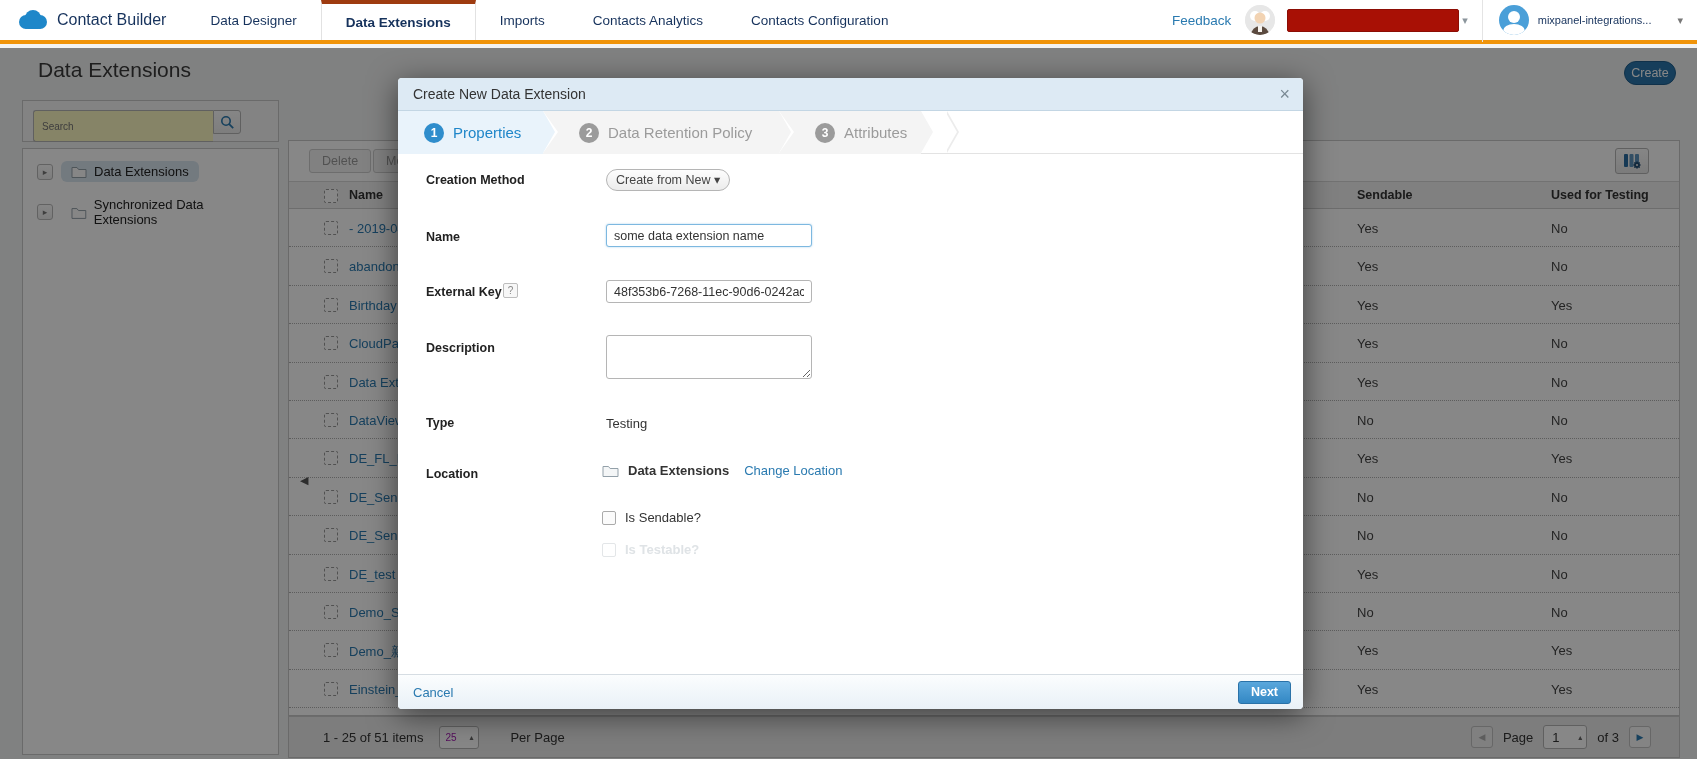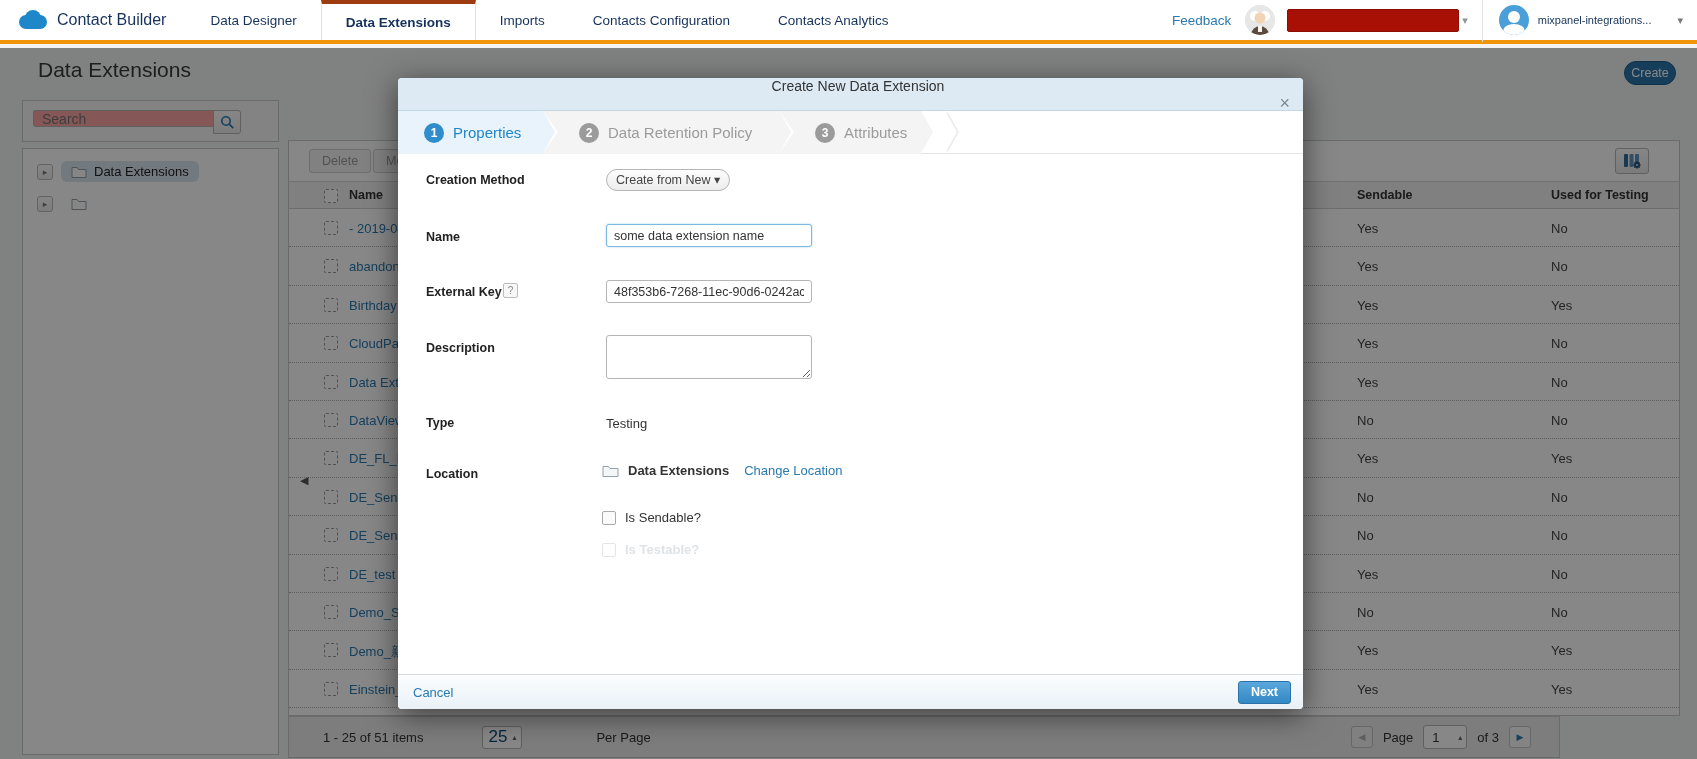--- a/index.html
+++ b/index.html
@@ -30,22 +30,22 @@
 
   
   .page { position:absolute; left:0; top:44px; width:1697px; height:715px; }
   .page-title { position:absolute; left:38px; top:14px; font-size:21px; color:#3a3a3a; }
   .create-btn { position:absolute; left:1624px; top:17px; width:52px; height:24px; background:#2a76ad; color:#fff;
                 border:1px solid #1f5e8c; border-radius:12px; font-size:12.5px; text-align:center; line-height:22px; cursor:pointer; }
 
   
   .panel { background:#fff; border:1px solid #c8c8c8; position:absolute; }
   .search-panel { left:22px; top:56px; width:257px; height:42px; background:#f7f7f7; }
-  .search-input { position:absolute; left:10px; top:9px; width:180px; height:17px; border:1px solid #b5b5b5;
-                  border-right:none; border-radius:3px 0 0 3px; padding:0 8px; font-size:14px; color:#555; background:#fca5a5; }
+  .search-input { position:absolute; left:10px; top:9px; width:180px; height:32px; border:1px solid #b5b5b5;
+                  border-right:none; border-radius:3px 0 0 3px; padding:0 8px; font-size:10px; color:#555; background:#fef9c3; }
   .search-btn { position:absolute; left:190px; top:9px; width:28px; height:24px; border:1px solid #b5b5b5;
                 border-radius:0 3px 3px 0; background:linear-gradient(#fdfdfd,#ededed); display:flex; align-items:center; justify-content:center; cursor:pointer; }
   .tree-panel { left:22px; top:104px; width:257px; height:607px; }
   .tree-item { display:flex; align-items:center; gap:8px; margin:12px 0 0 14px; cursor:pointer; }
   .expander { width:16px; height:16px; border:1px solid #b9b9b9; border-radius:3px; background:linear-gradient(#fdfdfd,#ececec);
               font-size:9px; color:#777; display:flex; align-items:center; justify-content:center; cursor:pointer; flex:0 0 auto; }
   .tree-label-wrap { display:flex; align-items:center; gap:7px; padding:3px 10px; border-radius:6px; }
   .tree-item.selected .tree-label-wrap { background:#d9e6f0; }
   .tree-label { font-size:13px; color:#222; }
   .collapse-handle { position:absolute; left:300px; top:430px; font-size:11px; color:#555; cursor:pointer; z-index:5; }
@@ -65,41 +65,41 @@
   .cb { width:14px; height:14px; border:1px dashed #999; background:#fff; border-radius:2px; cursor:pointer; }
   .head-cb { position:absolute; left:35px; top:7px; }
   .tbody { position:absolute; left:0; top:68px; width:100%; }
   .trow { position:relative; height:38.4px; border-bottom:1px dotted #b0b0b0; }
   .trow .cb { position:absolute; left:35px; top:12px; }
   .cell-name { position:absolute; left:60px; top:12px; color:#2a7ab0; font-size:13px; cursor:pointer; white-space:nowrap; }
   .cell-sendable { position:absolute; left:1068px; top:12px; color:#444; }
   .cell-testing { position:absolute; left:1262px; top:12px; color:#444; }
 
   
-  .pagebar { position:absolute; left:288px; top:672px; width:1272px; height:42px; background:#ededed;
-             border:1px solid #c8c8c8; border-top:1px solid #cccccc; display:flex; align-items:center;gap:43px; }
+  .pagebar { position:absolute; left:288px; top:672px; width:1392px; height:42px; background:#ededed;
+             border:1px solid #c8c8c8; border-top:1px solid #cccccc; display:flex; align-items:center; }
   .pg-range { margin-left:34px; color:#333; }
   .pp-select { margin-left:16px; width:40px; height:23px; border:1px solid #b5b5b5; border-radius:3px; background:#fff;
                display:flex; align-items:center; justify-content:space-between; padding:0 5px; cursor:pointer; }
-  .pp-select .val { font-size:17px; color:#0c4a6e; } .spin { font-size:8px; color:#666; }
+  .pp-select .val { font-size:10px; color:#a21caf; } .spin { font-size:8px; color:#666; }
   .pp-label { margin-left:31px; }
   .pg-right { margin-left:auto; margin-right:28px; display:flex; align-items:center; gap:10px; }
   .pg-btn { width:22px; height:22px; border:1px solid #c2c2c2; border-radius:3px; background:#f1f1f1;
             display:flex; align-items:center; justify-content:center; font-size:9px; }
   .pg-btn.disabled { color:#b0b0b0; }
   .pg-btn.enabled { color:#2a7ab0; background:#fafafa; cursor:pointer; }
   .pg-input { width:44px; height:24px; border:1px solid #b5b5b5; border-radius:3px; background:#fff;
               display:flex; align-items:center; justify-content:space-between; padding:0 4px 0 8px; }
 
   
   .overlay { position:absolute; left:0; top:48px; width:1697px; height:711px; background:rgba(0,0,0,0.47); z-index:50; }
   .modal { position:absolute; left:398px; top:78px; width:905px; height:631px; background:#fff; border-radius:4px;
            box-shadow:0 6px 30px rgba(0,0,0,0.55); z-index:60; }
   .modal-header { position:absolute; left:0; top:0; width:100%; height:33px; background:#ddeaf4;
-                  border-bottom:1px solid #c3d6e4; border-radius:4px 4px 0 0; display:flex; align-items:center;flex-direction:column; }
+                  border-bottom:1px solid #c3d6e4; border-radius:4px 4px 0 0; display:flex; align-items:center; }
   .modal-title { margin-left:15px; font-size:14px; color:#333; }
   .modal-close { margin-left:auto; margin-right:13px; font-size:18px; color:#7a8a94; cursor:pointer; line-height:1; }
   .steps { position:absolute; left:0; top:33px; width:100%; height:43px; background:#fff; border-bottom:1px solid #e3e3e3; display:flex; }
   .step { position:relative; display:flex; align-items:center; gap:9px; height:43px; padding-left:26px; }
   .step::before { content:""; position:absolute; right:-15px; top:0; border-top:21.5px solid transparent;
                   border-bottom:21.5px solid transparent; border-left:15px solid #fff; z-index:2; }
   .step::after  { content:""; position:absolute; right:-12px; top:0; border-top:21.5px solid transparent;
                   border-bottom:21.5px solid transparent; border-left:12px solid; z-index:3; }
   .step1 { width:145px; background:#e9f3fb; z-index:3; } .step1::after { border-left-color:#e9f3fb; }
   .step2 { width:236px; background:#f4f4f4; z-index:2; padding-left:36px; } .step2::after { border-left-color:#f4f4f4; }
@@ -158,22 +158,22 @@
             <circle cx="24" cy="14" r="7"></circle>
           <rect x="8" y="12" width="18" height="9" rx="4"></rect>
         </g>
       </svg>
       <span class="brand-title">Contact Builder</span>
     </div>
     <div class="nav-links">
       <div class="nav-item">Data Designer</div>
       <div class="nav-item active">Data Extensions</div>
       <div class="nav-item">Imports</div>
+      <div class="nav-item">Contacts Analytics</div>
       <div class="nav-item">Contacts Configuration</div>
-      <div class="nav-item">Contacts Analytics</div>
     </div>
     <div class="nav-right">
       <span class="feedback">Feedback</span>
       <div class="einstein">
         <svg width="30" height="30" viewBox="0 0 30 30">
           <circle cx="15" cy="15" r="15" fill="#e7e7e7"></circle>
           <circle cx="10" cy="11" r="5" fill="#fff"></circle>
             <circle cx="20" cy="11" r="5" fill="#fff"></circle>
           <circle cx="15" cy="13" r="5.5" fill="#f2d3b3"></circle>
           <path d="M6 30 a9 9 0 0 1 18 0 Z" fill="#5b4a3f"></path>
@@ -214,20 +214,21 @@
           </svg>
           <span class="tree-label">Data Extensions</span>
         </div>
       </div>
       <div class="tree-item">
         <div class="expander">▸</div>
         <div class="tree-label-wrap">
           <svg width="16" height="13" viewBox="0 0 16 13">
             <path d="M1 2.5 h5 l1.6 2 H15 v8 H1 Z" fill="#fdfdfd" stroke="#93a0a9"></path>
           </svg>
+          <span class="tree-label">Synchronized Data Extensions</span>
         </div>
       </div>
 
     </div>
     <div class="collapse-handle">◀</div>
 
     <div class="panel table-panel">
       <div class="toolbar-btn btn-delete">Delete</div>
       <div class="toolbar-btn btn-move">Move</div>
       <div class="col-config-btn">

